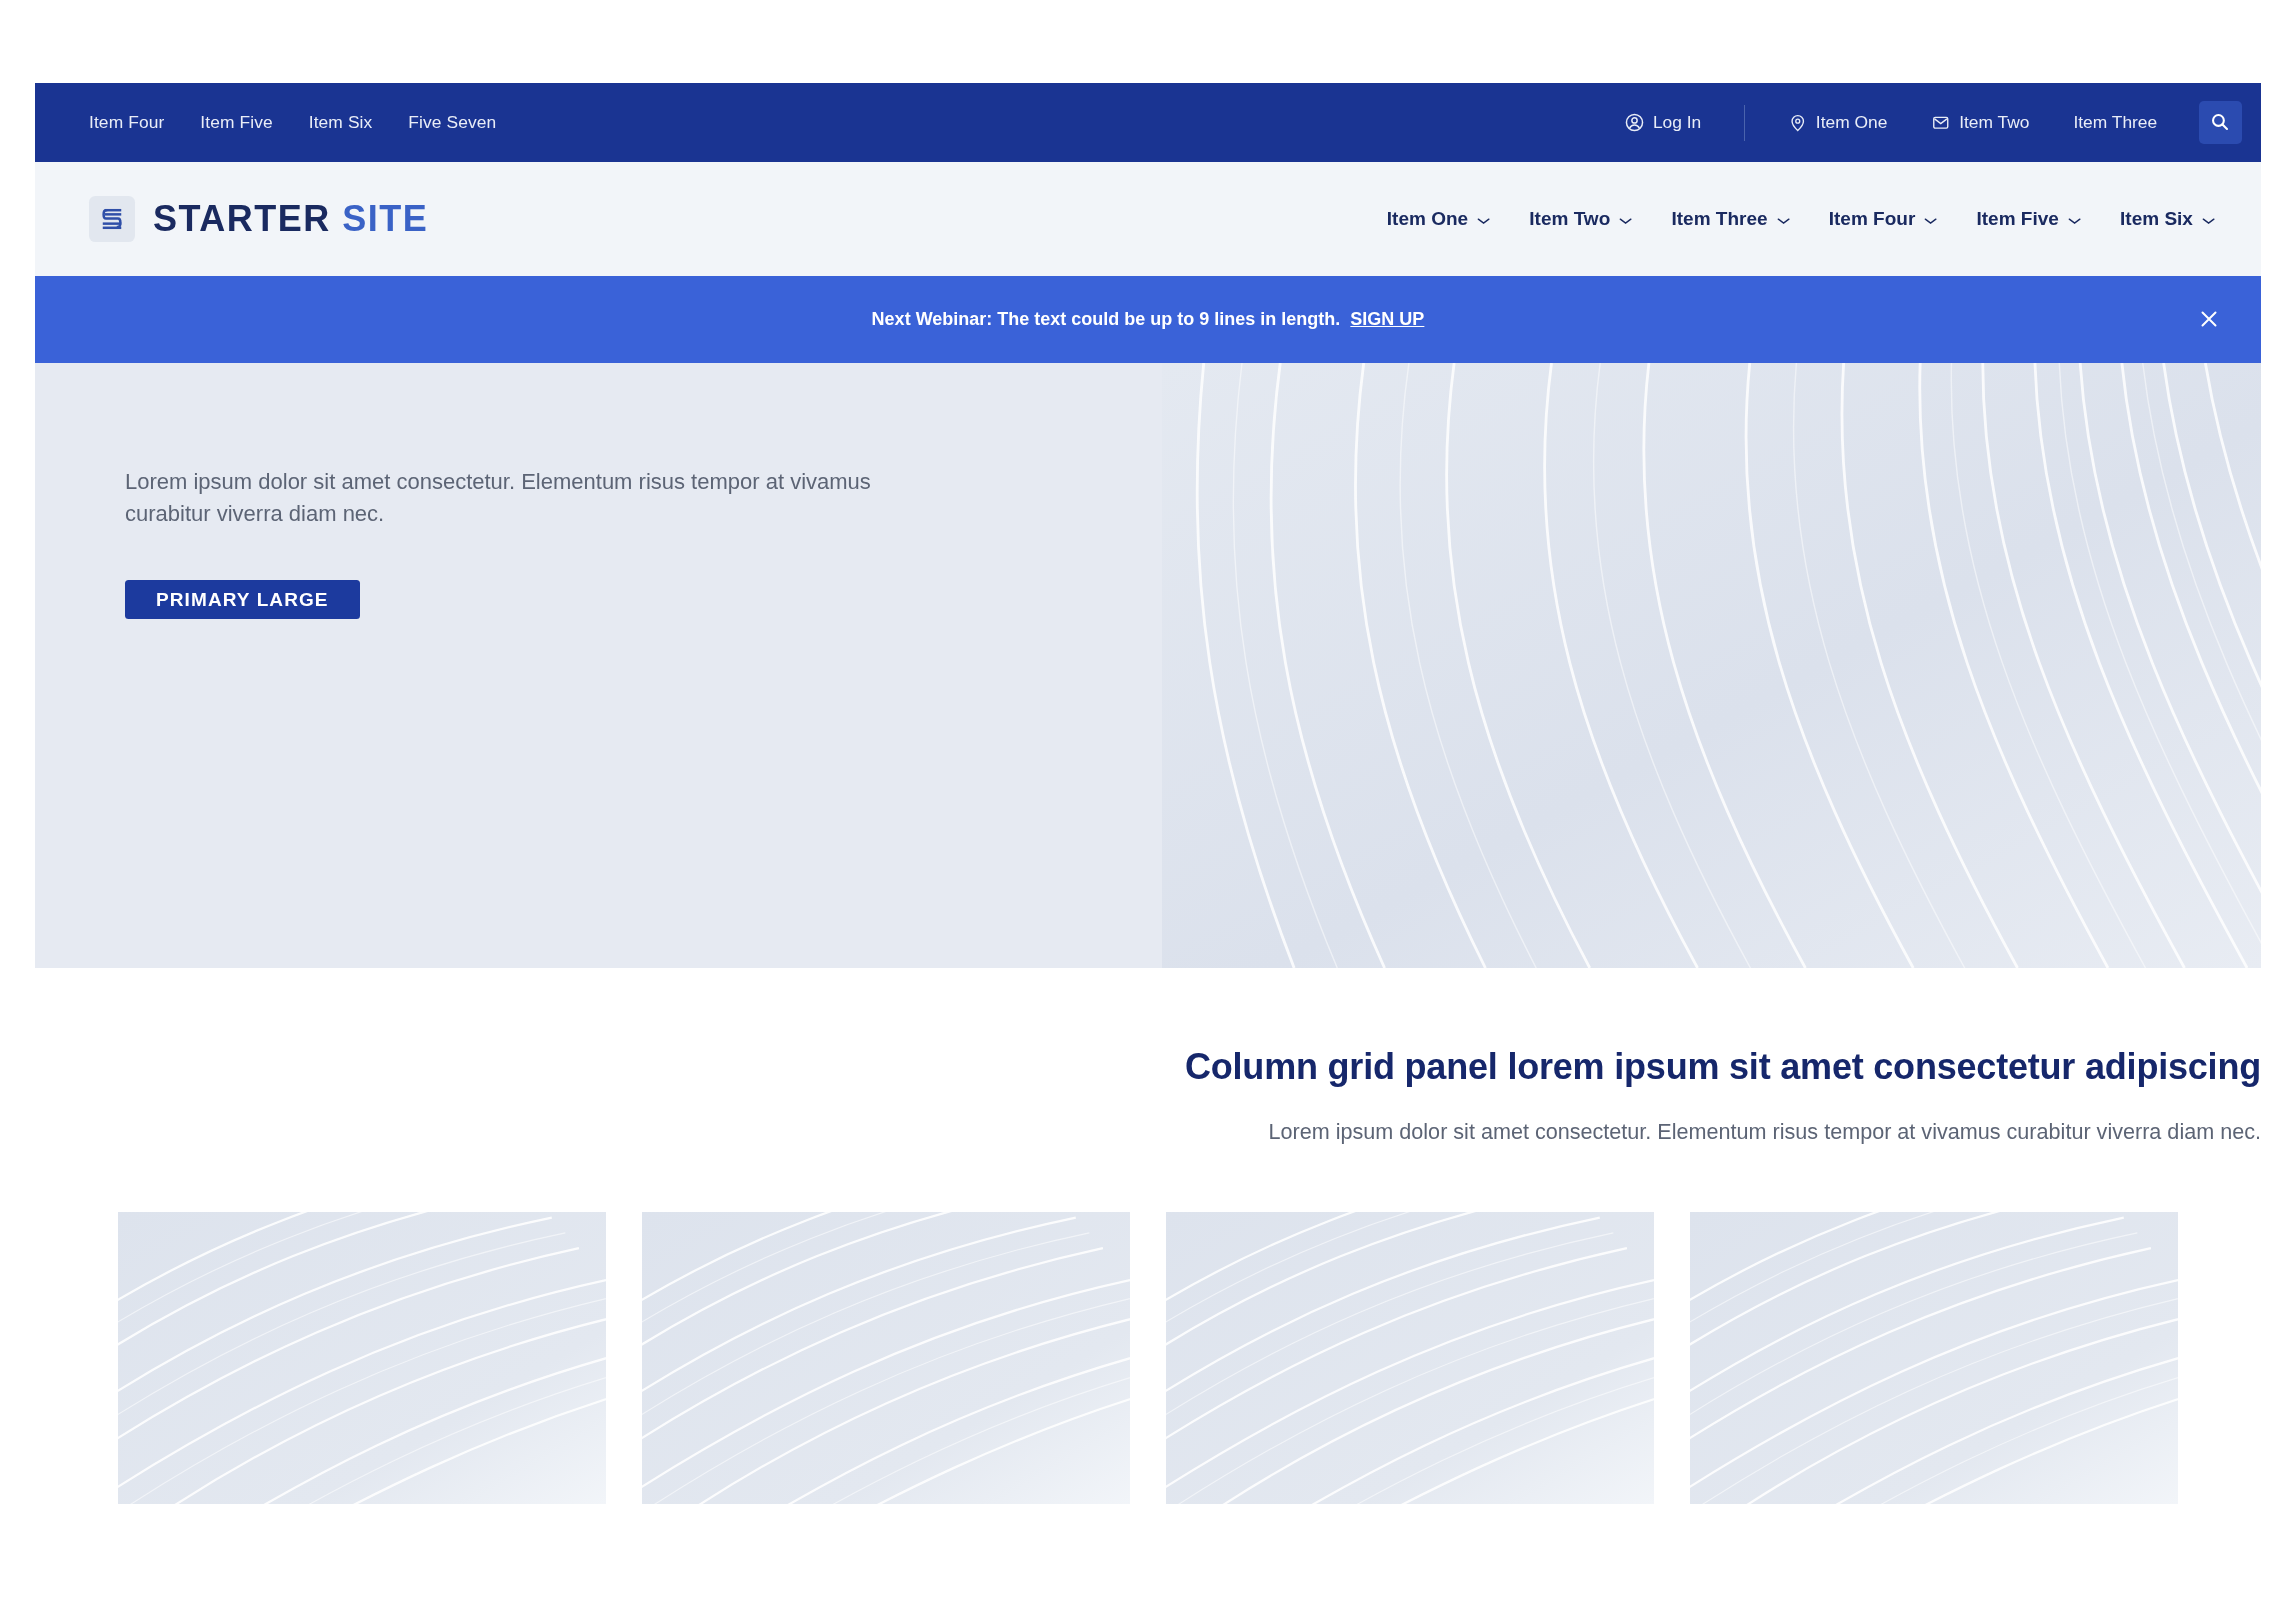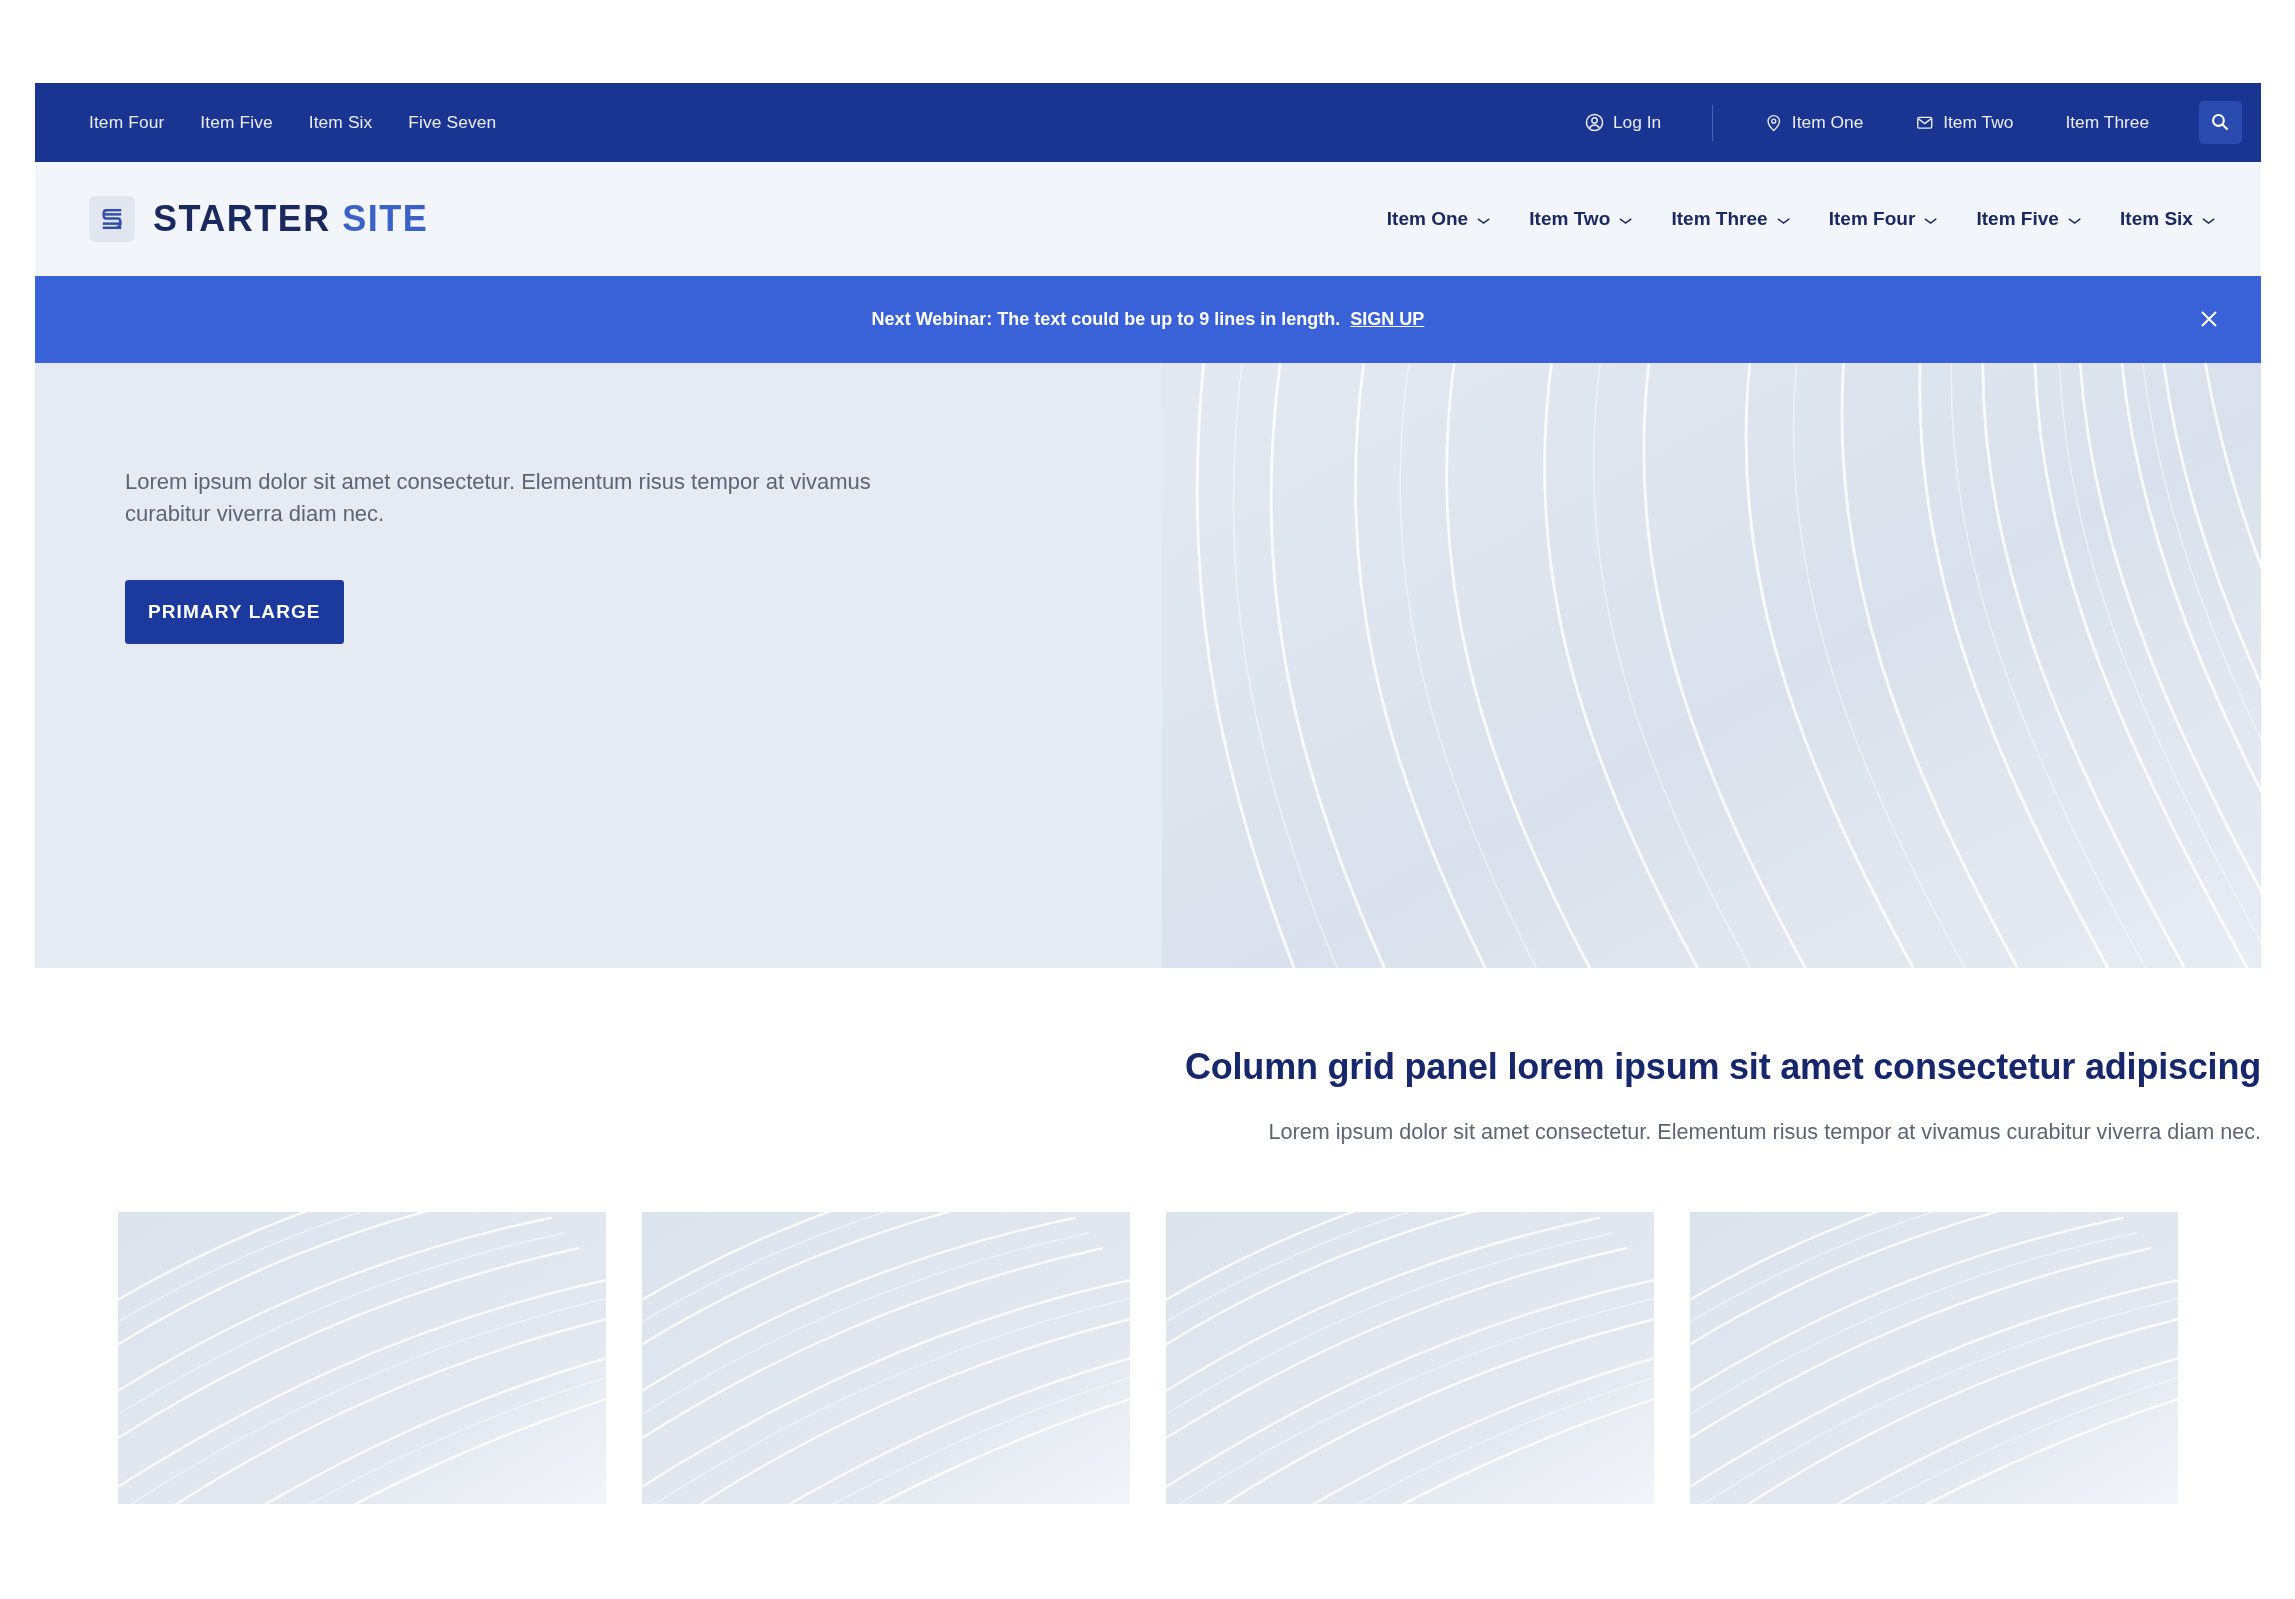--- a/index.html
+++ b/index.html
@@ -32,21 +32,21 @@
     padding: 0 19.5px 0 54px;
   }
   .util-left { display: flex; align-items: center; gap: 36px; }
   .util-link {
     color: #e9edf7;
     font-size: 17.4px;
     letter-spacing: 0.1px;
     white-space: nowrap;
     cursor: pointer;
   }
-  .util-right { display: flex; align-items: center; gap: 16px; }
+  .util-right { display: flex; align-items: center; gap: 8px; }
   .util-item {
     display: flex;
     align-items: center;
     gap: 8.3px;
     color: #e9edf7;
     font-size: 17.4px;
     white-space: nowrap;
     cursor: pointer;
     padding: 0 18px;
   }
@@ -160,22 +160,22 @@
     color: #5c6475;
     font-size: 22px;
     line-height: 1.46;
     max-width: 824px;
   }
   .btn-primary {
     margin-top: 50px;
     display: inline-flex;
     align-items: center;
     justify-content: center;
-    height: 64px;
-    padding: 0 23px;
+    height: 39px;
+    padding: 0 31px;
     background: #1c3a9e;
     color: #ffffff;
     font-size: 19px;
     font-weight: bold;
     letter-spacing: 1.1px;
     border: none;
     border-radius: 3.5px;
     cursor: pointer;
     font-family: "Liberation Sans", sans-serif;
   }

